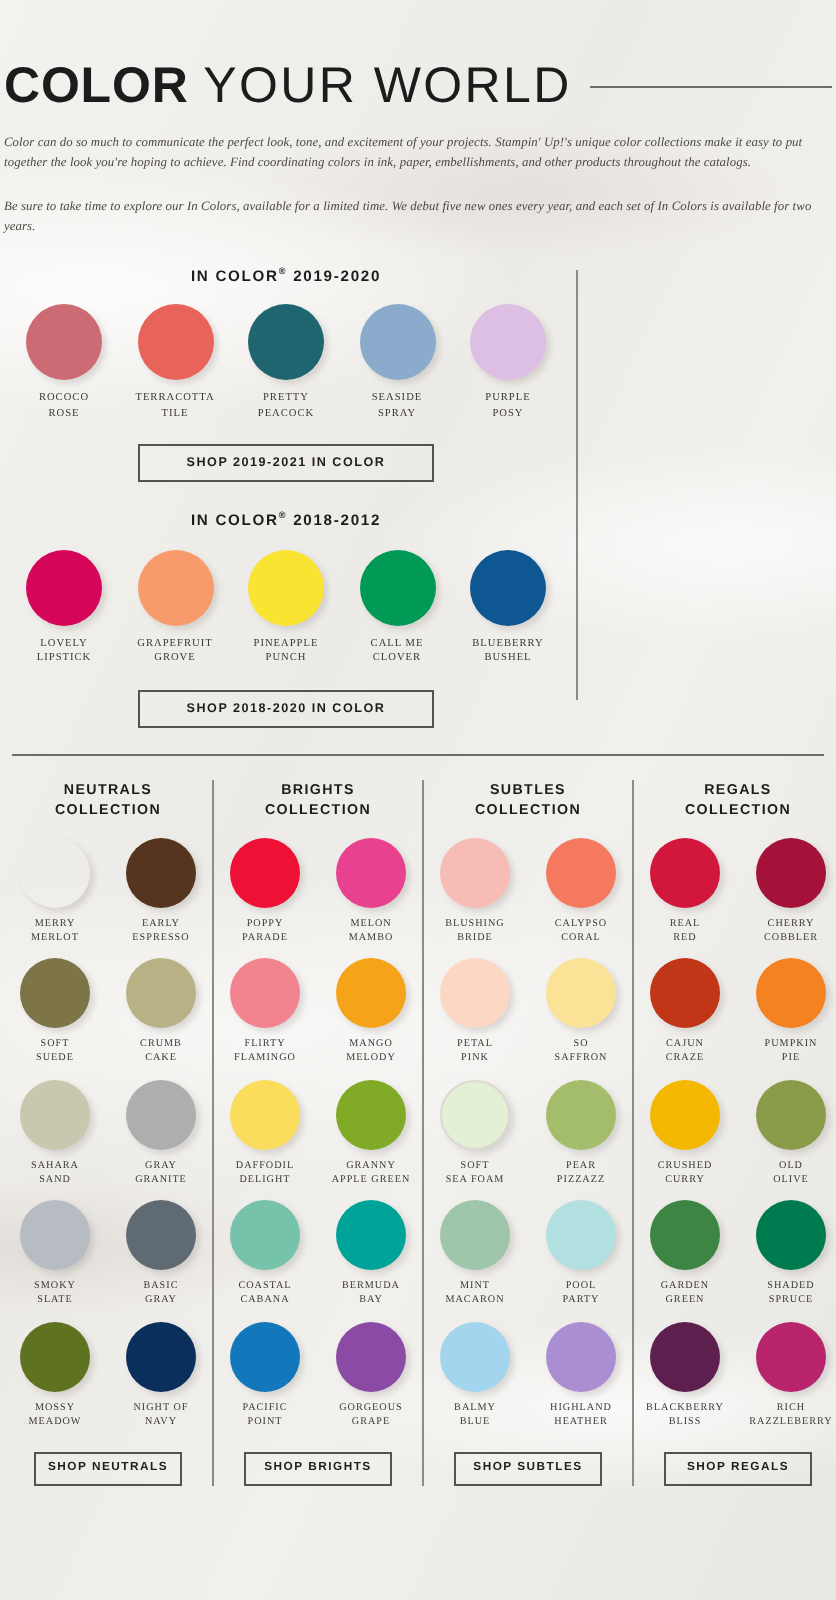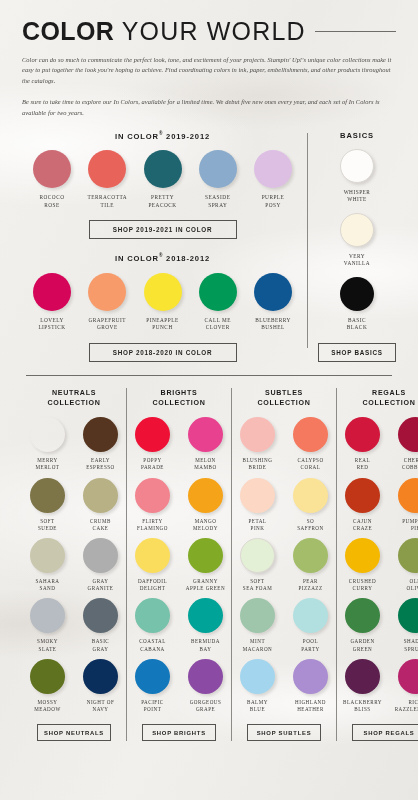--- a/index.html
+++ b/index.html
@@ -23,21 +23,21 @@
       radial-gradient(ellipse 300px 90px at 12% 18%, rgba(255,255,255,.85), transparent 70%),
       radial-gradient(ellipse 260px 70px at 88% 34%, rgba(255,255,255,.7), transparent 70%),
       radial-gradient(ellipse 340px 110px at 30% 64%, rgba(255,255,255,.6), transparent 72%),
       radial-gradient(ellipse 220px 60px at 75% 88%, rgba(255,255,255,.75), transparent 70%),
       radial-gradient(ellipse 180px 50px at 5% 78%, rgba(214,209,203,.5), transparent 70%),
       radial-gradient(ellipse 200px 48px at 62% 12%, rgba(214,209,203,.4), transparent 70%),
       linear-gradient(115deg, #f4f2ef 0%, #edebe7 40%, #f2f0ed 62%, #e9e7e3 100%);
     z-index: 0;
   }
 
-  .page { position: relative; z-index: 1; padding: 0 22px; }
+  .page { position: relative; z-index: 1; padding: 0 2px; margin-top: 12px; }
 
   
   .title-row {
     display: flex;
     align-items: center;
     gap: 9px;
     padding-top: 17px;
   }
   .title {
     font-size: 25px;
@@ -169,21 +169,21 @@
   </div>
 
   <p class="intro">Color can do so much to communicate the perfect look, tone, and excitement of your projects. Stampin' Up!'s unique color collections make it easy to put together the look you're hoping to achieve. Find coordinating colors in ink, paper, embellishments, and other products throughout the catalogs.</p>
   <p class="intro second">Be sure to take time to explore our In Colors, available for a limited time. We debut five new ones every year, and each set of In Colors is available for two years.</p>
 
   <div class="incolor-wrap">
 
     <div class="incolor-left">
 
       <div>
-        <div class="sec-head"><span>IN COLOR</span><sup>®</sup><span> 2019-2012</span></div>
+        <div class="sec-head"><span>IN COLOR</span><sup>®</sup><span> 2019-2020</span></div>
         <div class="swatch-row" id="ic19">
             <div class="sw">
               <div class="dot" style="background: rgb(205, 107, 117);"></div>
               <div class="sw-label">ROCOCO<br>ROSE</div>
             </div>
             <div class="sw">
               <div class="dot" style="background: rgb(232, 99, 90);"></div>
               <div class="sw-label">TERRACOTTA<br>TILE</div>
             </div>
             <div class="sw">
@@ -226,38 +226,20 @@
               <div class="sw-label">BLUEBERRY<br>BUSHEL</div>
             </div>
           </div>
         <div class="btn btn-incolor">SHOP 2018-2020 IN COLOR</div>
       </div>
 
     </div>
 
     <div class="vdiv-tall"></div>
 
-    <div class="basics-col">
-      <div class="sec-head">BASICS</div>
-      <div class="basics-list" id="basics">
-          <div class="basic-item">
-            <div class="dot pale" style="background: rgb(253, 252, 250);"></div>
-            <div class="sw-label">WHISPER<br>WHITE</div>
-          </div>
-          <div class="basic-item">
-            <div class="dot pale" style="background: rgb(251, 244, 224);"></div>
-            <div class="sw-label">VERY<br>VANILLA</div>
-          </div>
-          <div class="basic-item">
-            <div class="dot" style="background: rgb(13, 13, 13);"></div>
-            <div class="sw-label">BASIC<br>BLACK</div>
-          </div>
-        </div>
-      <div class="btn btn-basics">SHOP BASICS</div>
-    </div>
 
   </div>
 
   <div class="hr-main"></div>
 
   <div class="cols" id="cols">
       <div class="col">
         <div class="col-head">NEUTRALS<br>COLLECTION</div>
         <div class="pair-rows">
           <div class="pair">

